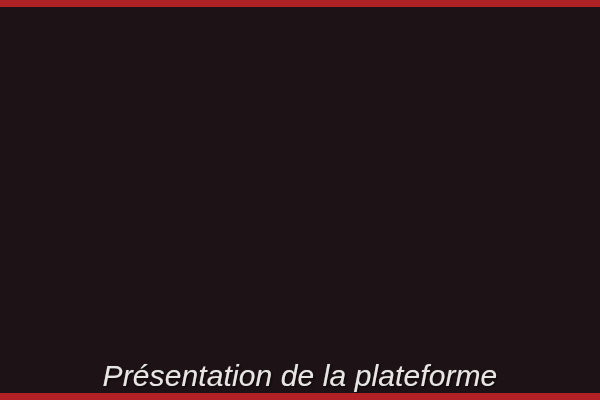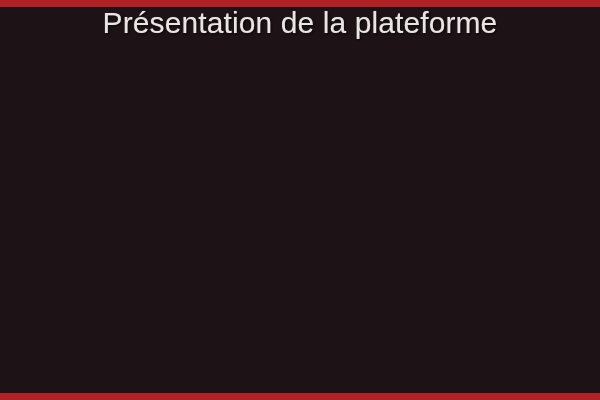--- a/index.html
+++ b/index.html
@@ -46,22 +46,23 @@
 
   
   .slide-body {
     position: absolute;
     top: 7px;
     left: 0;
     right: 0;
     bottom: 7px;
     background: #1d1216;
     display: flex;
-    align-items: flex-start;
+    align-items: flex-end;
     justify-content: center;
+    font-style: italic;
   }
 
   .title-block {
     width: 100%;
     text-align: center;
     
     transform: translateY(-1px);
   }
 
   .slide-title {

